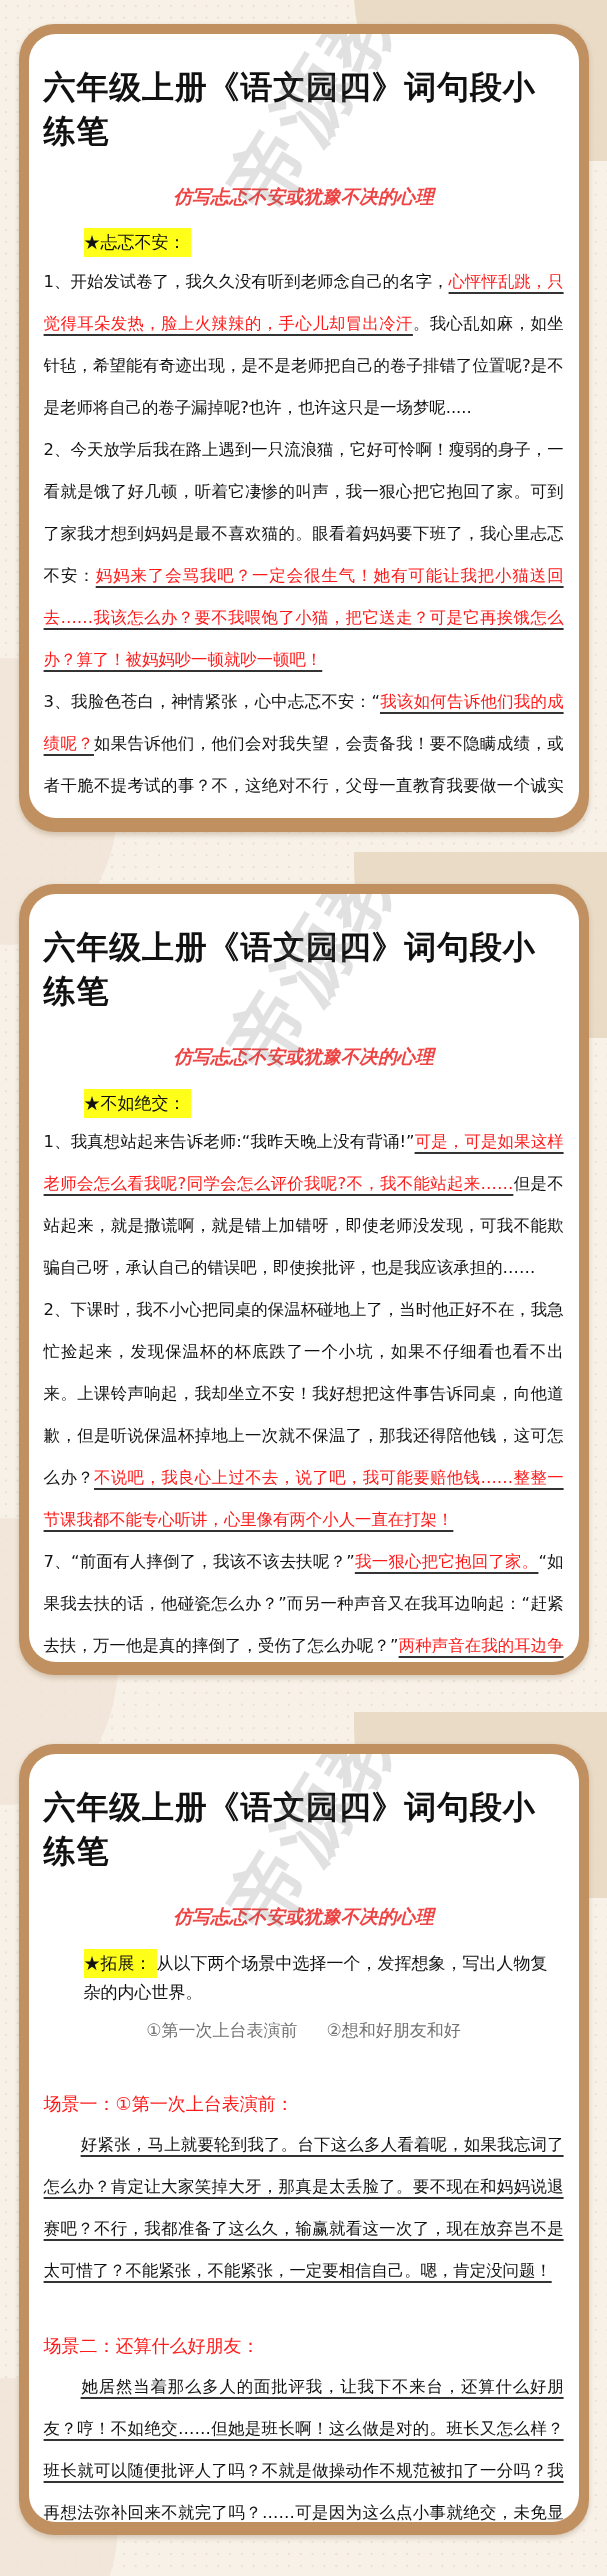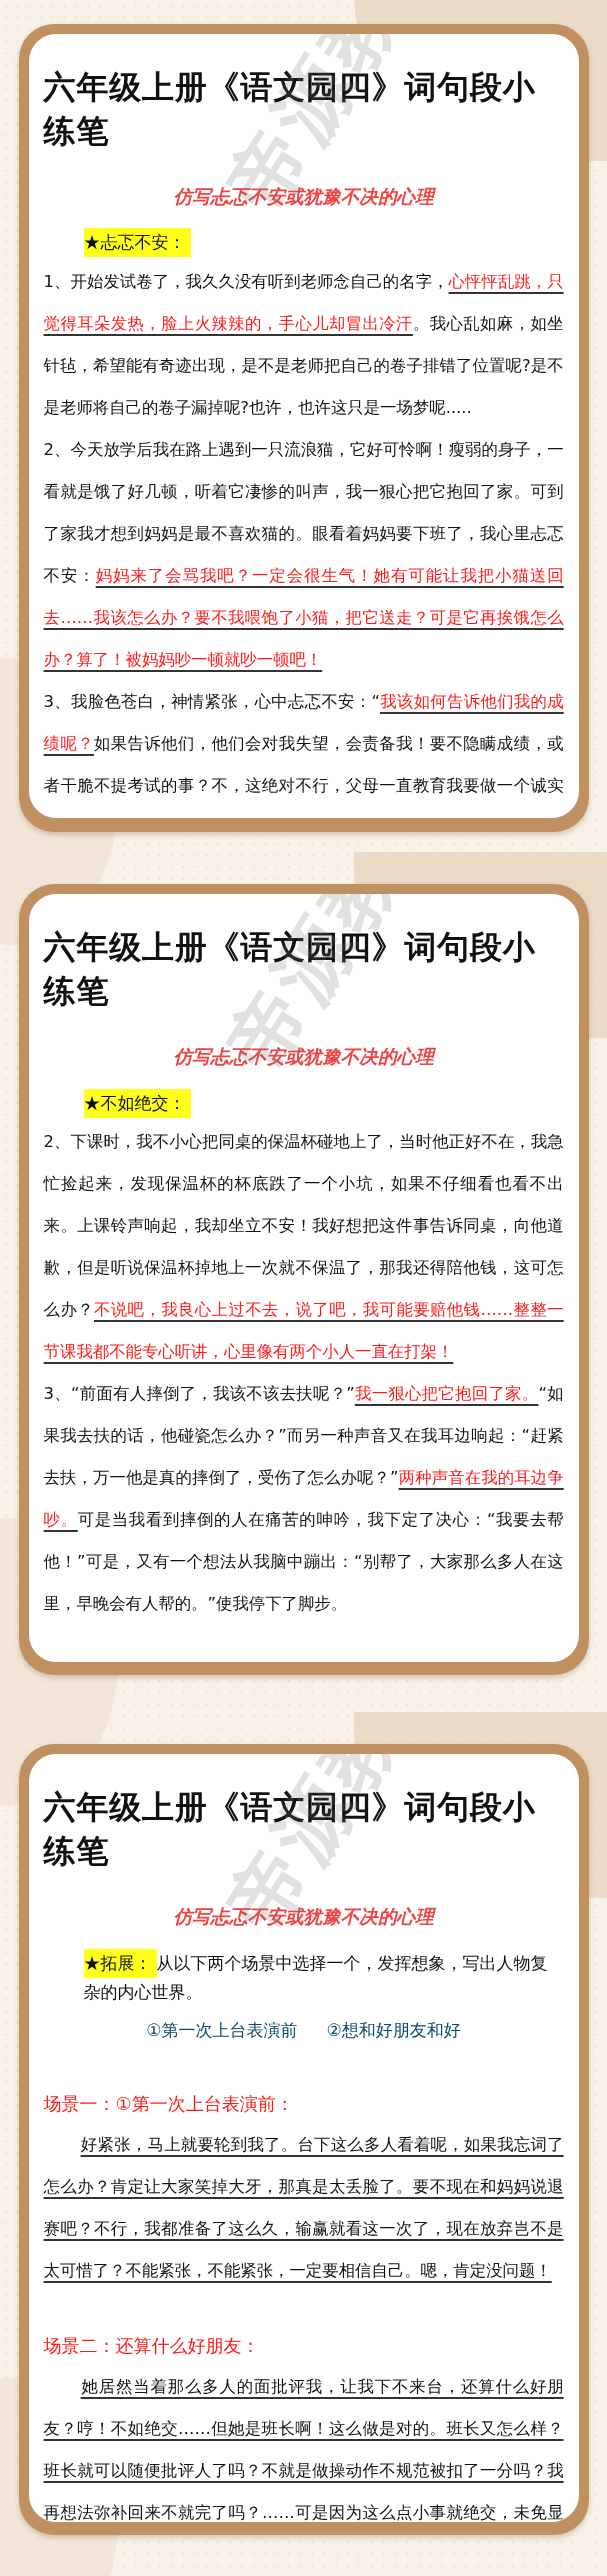--- a/index.html
+++ b/index.html
@@ -102,21 +102,21 @@
       text-decoration-thickness: 1.7px;
     }
     .black-ul {
       text-decoration: underline;
       text-decoration-color: #333;
       text-underline-offset: 5px;
       text-decoration-thickness: 1.7px;
     }
     .choices {
       display: flex; justify-content: center; gap: 29px;
-      font-size: 17px; line-height: 37px; color: #0c4a6e;
+      font-size: 17px; line-height: 37px; color: #737373;
       margin: 5px 0 35px 0;
       align-items: flex-end;
     }
     .scene-title { color: #ff1a1a; font-size: 18px; line-height: 40px; margin: 0; }
     .indent { display: inline-block; width: 37px; }
     .gap { height: 34px; }
   </style>
 </head>
 <body>
 
@@ -150,24 +150,27 @@
 
 <div class="card" style="top:884px;height:791px">
   <div class="card-inner">
     <div class="watermark">帝源教育</div>
     <h1 class="title">六年级上册《语文园四》词句段小练笔</h1>
     <h2 class="subtitle">仿写忐忑不安或犹豫不决的心理</h2>
     <div class="tag-row">
       <span class="tag">★不如绝交：</span>
     </div>
     <p class="para">
+      <span>1、我真想站起来告诉老师:“我昨天晚上没有背诵!”</span><span class="red-ul">可是，可是如果这样老师会怎么看我呢?同学会怎么评价我呢?不，我不能站起来……</span><span>但是不站起来，就是撒谎啊，就是错上加错呀，即使老师没发现，可我不能欺骗自己呀，承认自己的错误吧，即使挨批评，也是我应该承担的……</span>
+    </p>
+    <p class="para">
       <span>2、下课时，我不小心把同桌的保温杯碰地上了，当时他正好不在，我急忙捡起来，发现保温杯的杯底跌了一个小坑，如果不仔细看也看不出来。上课铃声响起，我却坐立不安！我好想把这件事告诉同桌，向他道歉，但是听说保温杯掉地上一次就不保温了，那我还得陪他钱，这可怎么办？</span><span class="red-ul">不说吧，我良心上过不去，说了吧，我可能要赔他钱……整整一节课我都不能专心听讲，心里像有两个小人一直在打架！</span>
     </p>
     <p class="para">
-      <span>3、“前面有人摔倒了，我该不该去扶呢？”</span><span class="red-ul">我一狠心把它抱回了家。</span><span>“如果我去扶的话，他碰瓷怎么办？”而另一种声音又在我耳边响起：“赶紧去扶，万一他是真的摔倒了，受伤了怎么办呢？”</span><span class="red-ul">两种声音在我的耳边争吵。</span><span>可是当我看到摔倒的人在痛苦的呻吟，我下定了决心：“我要去帮他！”可是，又有一个想法从我脑中蹦出：“别帮了，大家那么多人在这里，早晚会有人帮的。”使我停下了脚步。</span>
+      <span>7、“前面有人摔倒了，我该不该去扶呢？”</span><span class="red-ul">我一狠心把它抱回了家。</span><span>“如果我去扶的话，他碰瓷怎么办？”而另一种声音又在我耳边响起：“赶紧去扶，万一他是真的摔倒了，受伤了怎么办呢？”</span><span class="red-ul">两种声音在我的耳边争吵。</span><span>可是当我看到摔倒的人在痛苦的呻吟，我下定了决心：“我要去帮他！”可是，又有一个想法从我脑中蹦出：“别帮了，大家那么多人在这里，早晚会有人帮的。”使我停下了脚步。</span>
     </p>
   </div>
 </div>
 
 <div class="card" style="top:1744px;height:791px">
   <div class="card-inner">
     <div class="watermark">帝源教育</div>
     <h1 class="title">六年级上册《语文园四》词句段小练笔</h1>
     <h2 class="subtitle">仿写忐忑不安或犹豫不决的心理</h2>
     <div class="tag-row">

